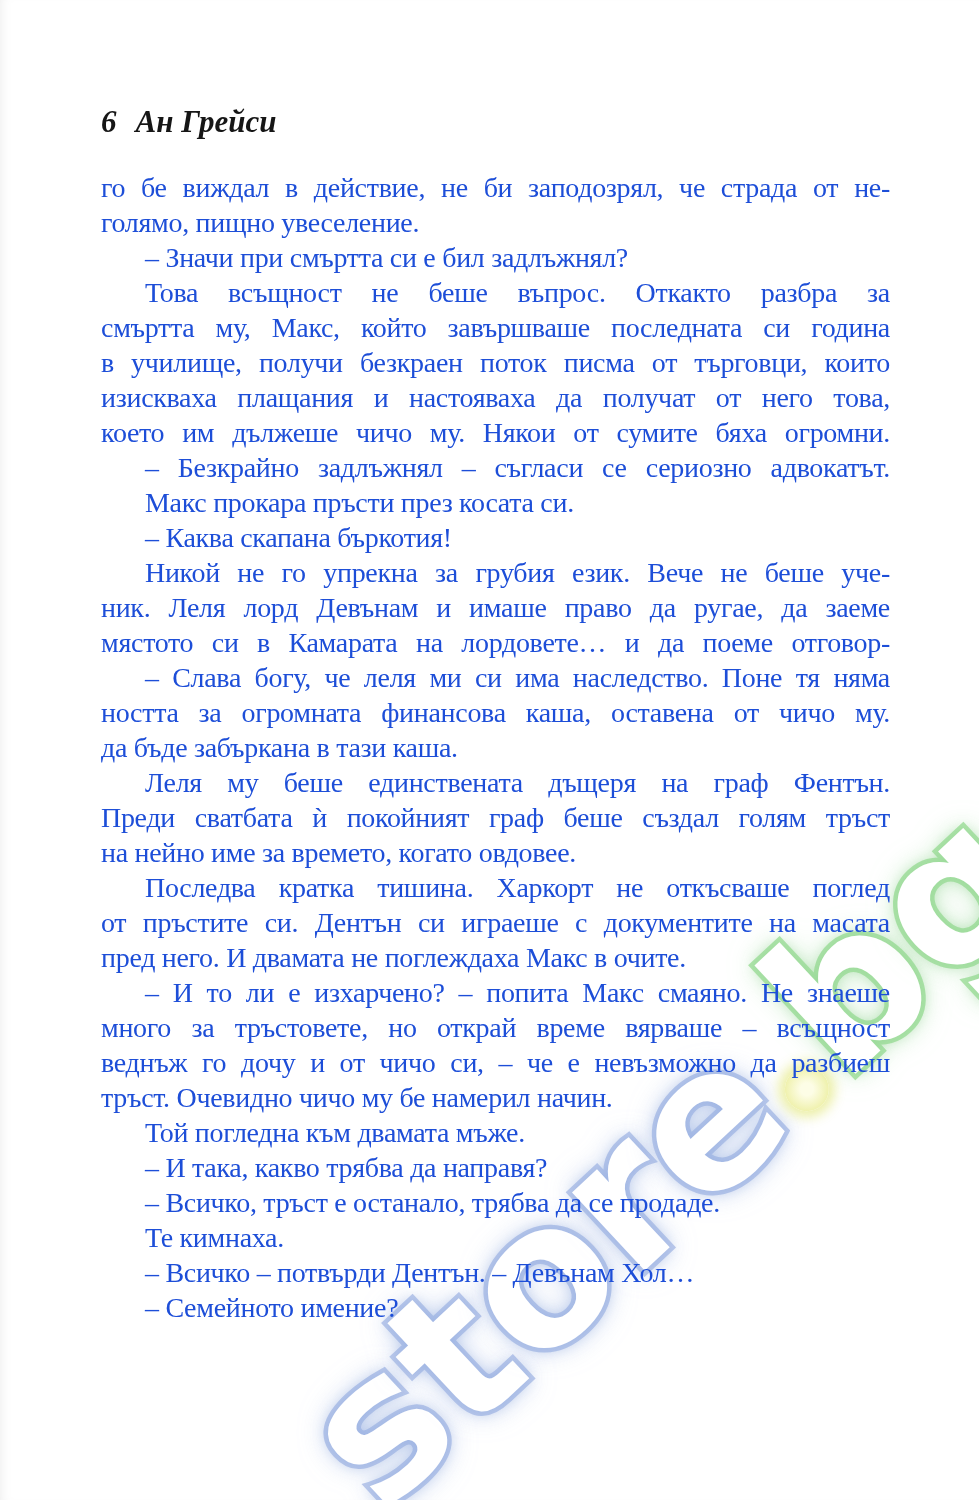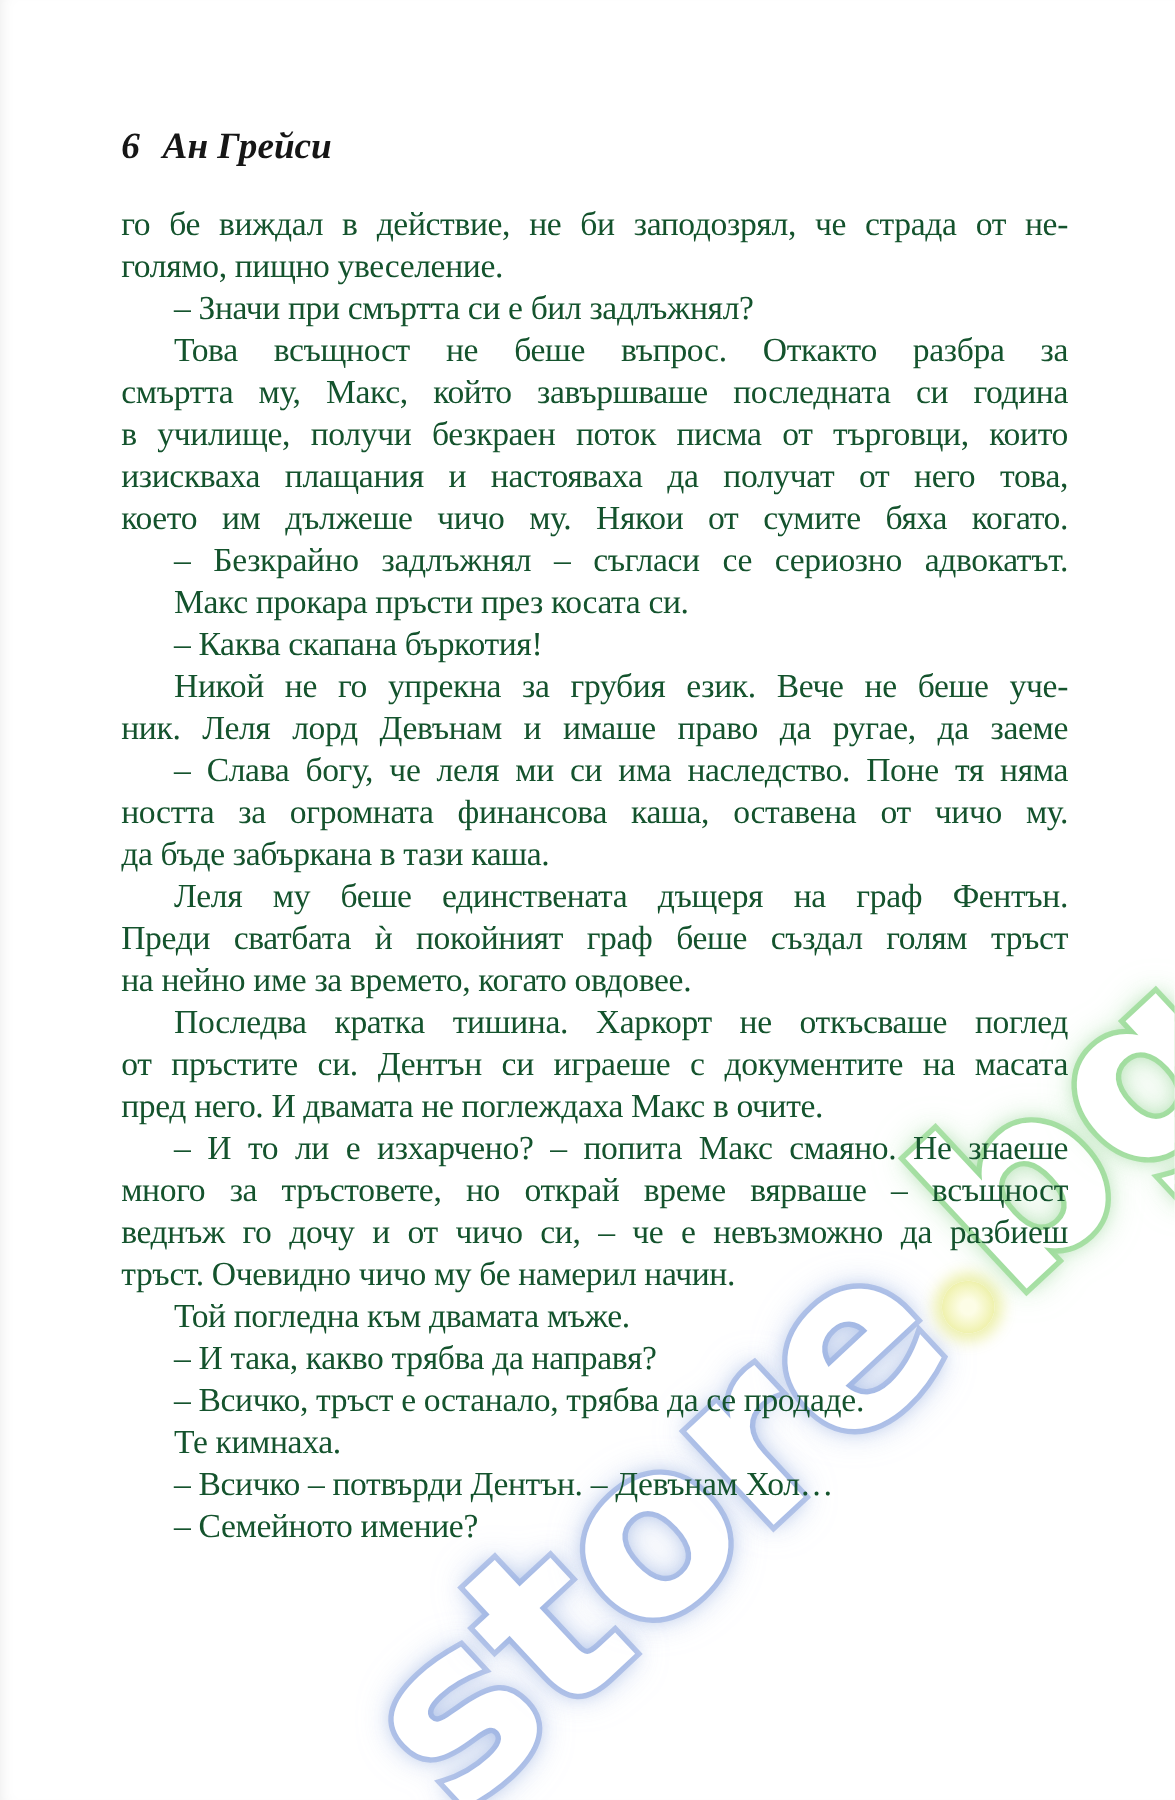--- a/index.html
+++ b/index.html
@@ -75,21 +75,21 @@
     line-height: 40px;
     height: 40px;
   }
   .header .pagenum { margin-right: 19px; }
 
   .body-text {
     margin-top: 28px;
     font-size: 28px;
     line-height: 35px;
     letter-spacing: -0.3px;
-    color: #14532d;
+    color: #1d4ed8;
     text-align: justify;
   }
   .line {
     height: 35px;
     overflow: hidden;
     text-align: justify;
   }
   .line.jfull { text-align-last: justify; }
   .line.indent { padding-left: 44px; }
 </style>
@@ -105,26 +105,27 @@
       <span class="pagenum">6</span><span class="author">Ан Грейси</span>
     </div>
     <div class="body-text">
         <div class="line jfull">го бе виждал в действие, не би заподозрял, че страда от не-</div>
         <div class="line">голямо, пищно увеселение.</div>
         <div class="line indent">– Значи при смъртта си е бил задлъжнял?</div>
         <div class="line indent jfull">Това всъщност не беше въпрос. Откакто разбра за</div>
         <div class="line jfull">смъртта му, Макс, който завършваше последната си година</div>
         <div class="line jfull">в училище, получи безкраен поток писма от търговци, които</div>
         <div class="line jfull">изискваха плащания и настояваха да получат от него това,</div>
-        <div class="line jfull">което им дължеше чичо му. Някои от сумите бяха когато.</div>
+        <div class="line jfull">което им дължеше чичо му. Някои от сумите бяха огромни.</div>
         <div class="line indent jfull">– Безкрайно задлъжнял – съгласи се сериозно адвокатът.</div>
         <div class="line indent">Макс прокара пръсти през косата си.</div>
         <div class="line indent">– Каква скапана бъркотия!</div>
         <div class="line indent jfull">Никой не го упрекна за грубия език. Вече не беше уче-</div>
         <div class="line jfull">ник. Леля лорд Девънам и имаше право да ругае, да заеме</div>
+        <div class="line jfull">мястото си в Камарата на лордовете… и да поеме отговор-</div>
         <div class="line indent jfull">– Слава богу, че леля ми си има наследство. Поне тя няма</div>
         <div class="line jfull">ността за огромната финансова каша, оставена от чичо му.</div>
         <div class="line">да бъде забъркана в тази каша.</div>
         <div class="line indent jfull">Леля му беше единствената дъщеря на граф Фентън.</div>
         <div class="line jfull">Преди сватбата ѝ покойният граф беше създал голям тръст</div>
         <div class="line">на нейно име за времето, когато овдовее.</div>
         <div class="line indent jfull">Последва кратка тишина. Харкорт не откъсваше поглед</div>
         <div class="line jfull">от пръстите си. Дентън си играеше с документите на масата</div>
         <div class="line">пред него. И двамата не поглеждаха Макс в очите.</div>
         <div class="line indent jfull">– И то ли е изхарчено? – попита Макс смаяно. Не знаеше</div>

